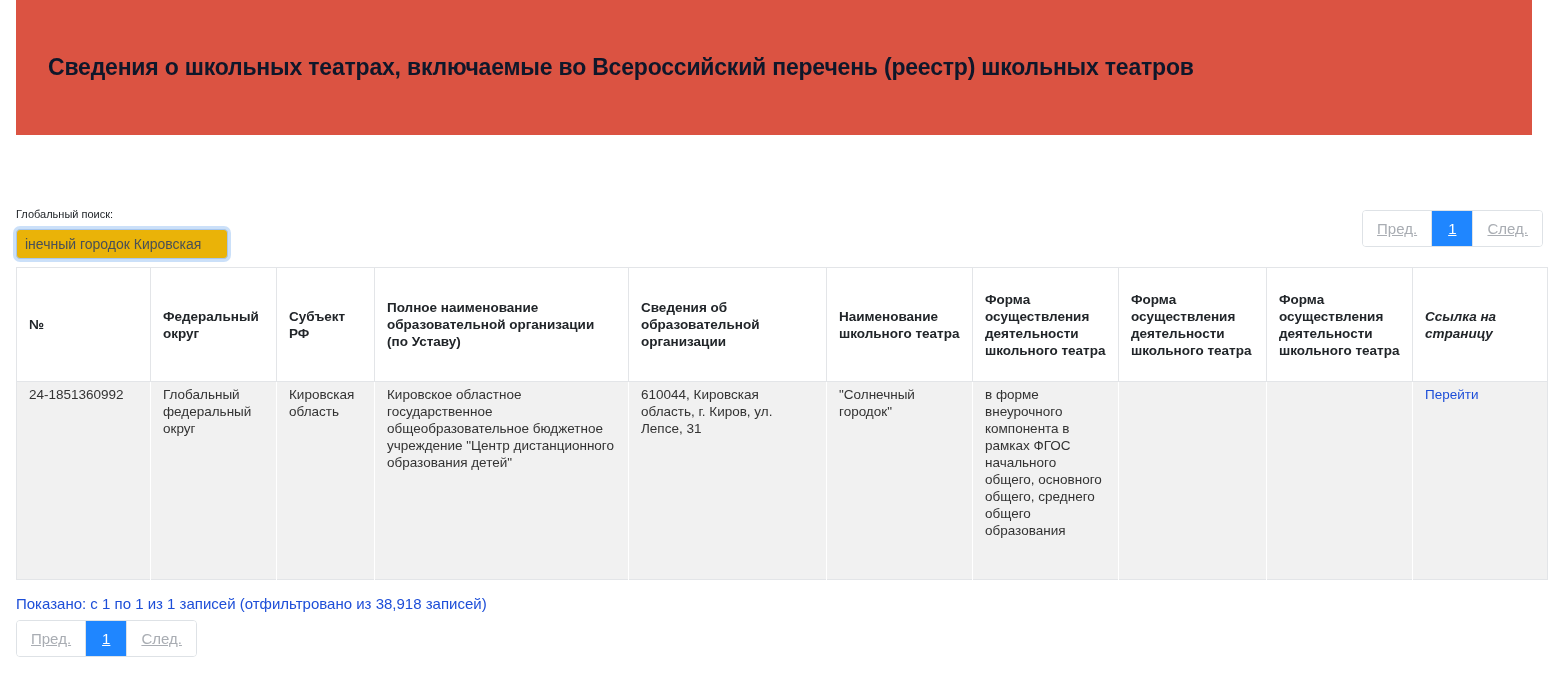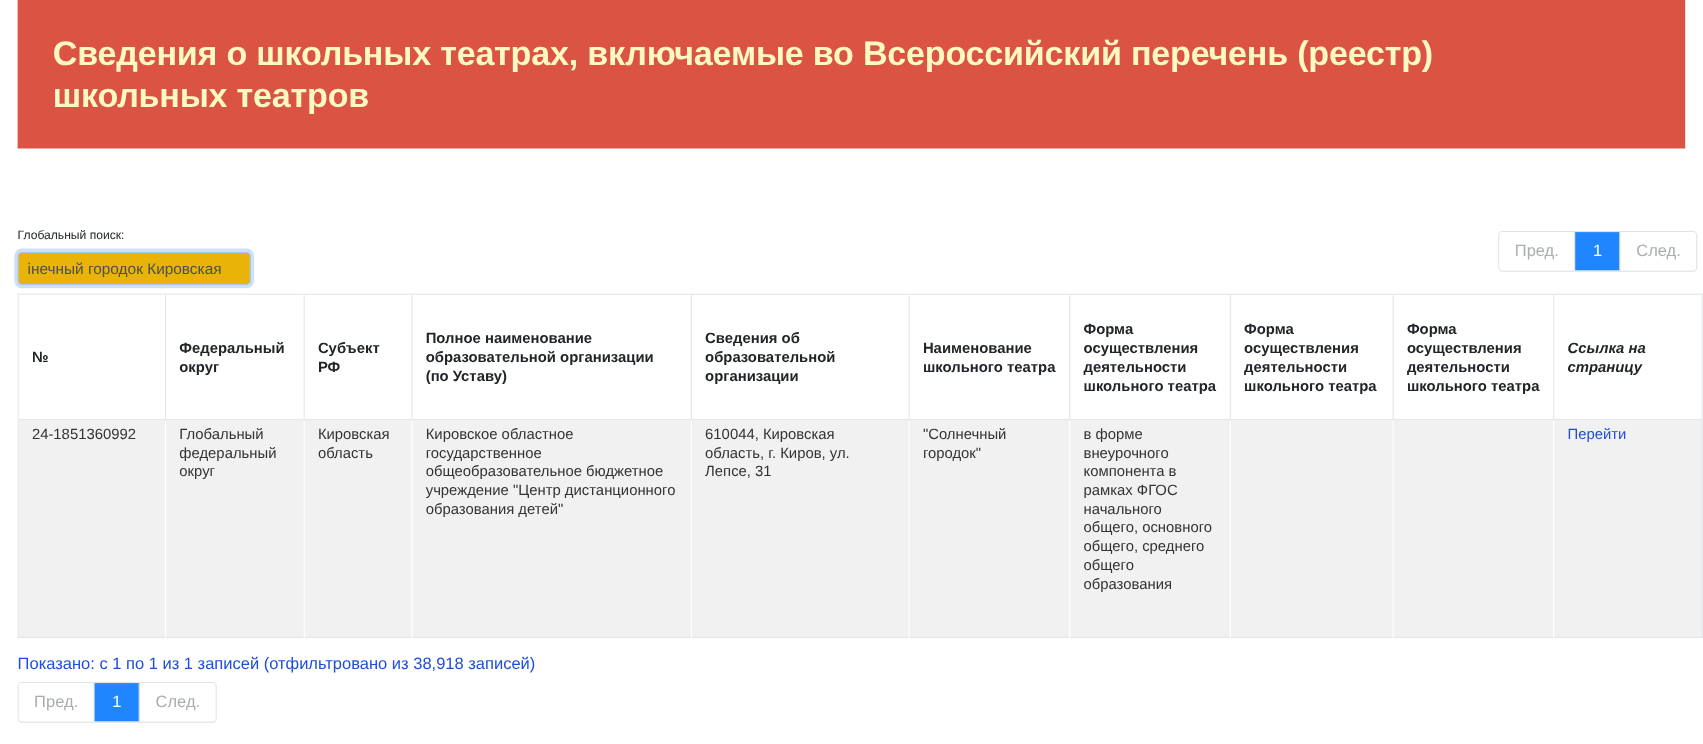--- a/index.html
+++ b/index.html
@@ -23,22 +23,22 @@
     left: 16px;
     top: 0;
     width: 1516px;
     height: 135px;
     background: #db5342;
     display: flex;
     align-items: center;
     padding: 0 32px;
   }
   .page-banner-title {
-    color: #fef9c3;
-    font-size: 31px;
+    color: #0f172a;
+    font-size: 23px;
     line-height: 1.22;
     font-weight: 700;
     letter-spacing: -0.2px;
     max-width: 1390px;
   }
 
   
   .controls-row {
     position: absolute;
     left: 16px;
@@ -84,20 +84,21 @@
     font-family: "Liberation Sans", "DejaVu Sans", sans-serif;
     font-size: 15px;
     line-height: 1;
     padding: 10px 14px;
     background: #fff;
     color: #a9adb3;
     border: none;
     border-right: 1px solid #dee2e6;
     cursor: pointer;
     white-space: nowrap;
+    text-decoration: underline;
   }
   .pager-btn:last-child { border-right: none; }
   .pager-btn.active {
     background: #1f86ff;
     color: #ffffff;
     padding-left: 16px;
     padding-right: 16px;
   }
   .pager-top {
     position: absolute;

